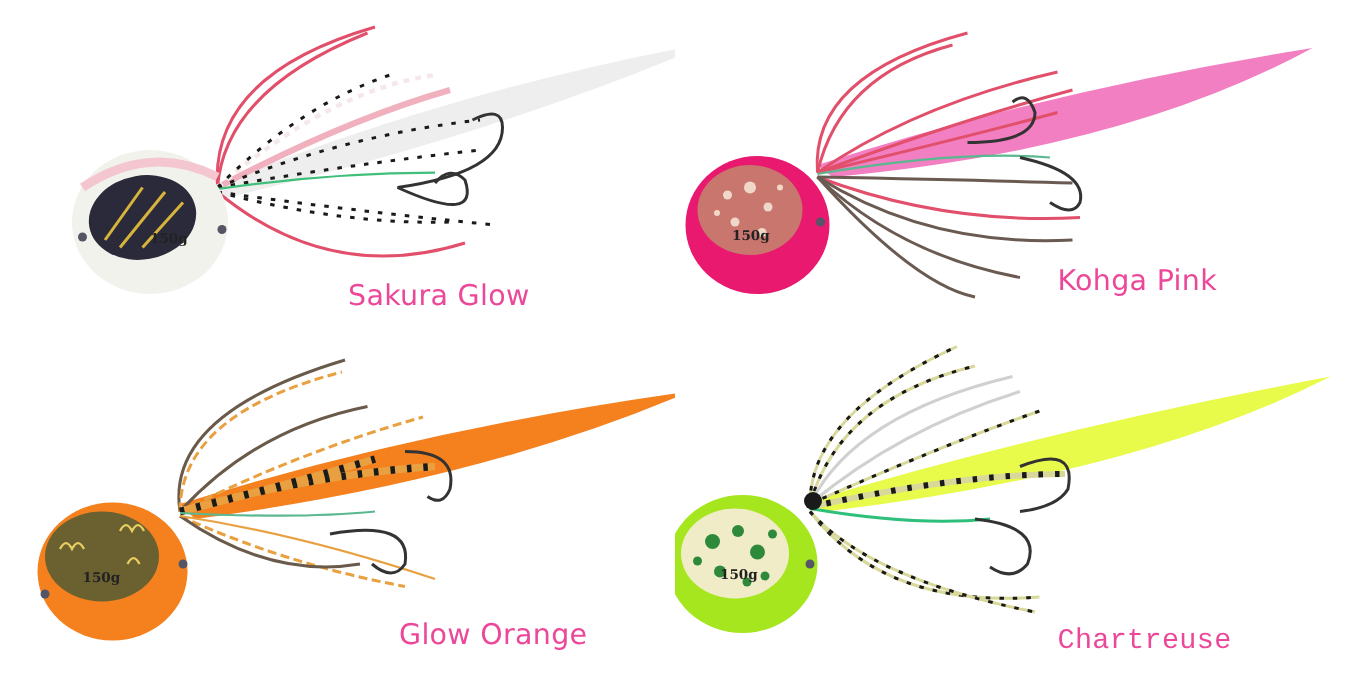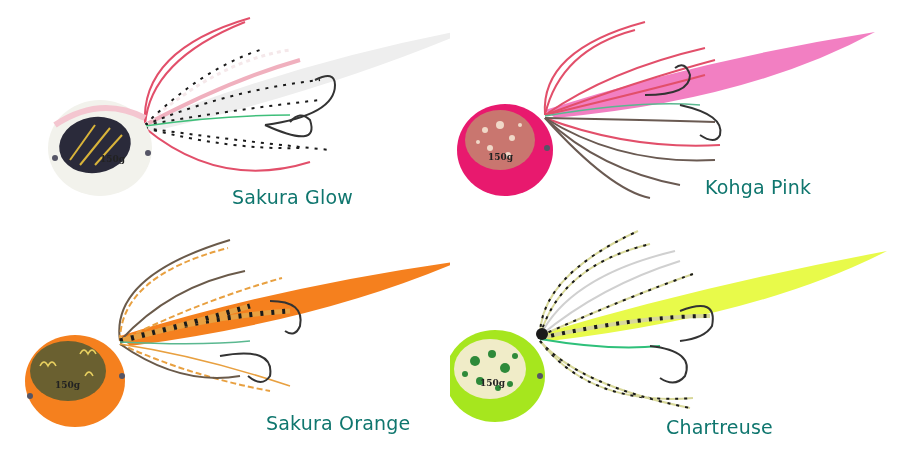--- a/index.html
+++ b/index.html
@@ -1,20 +1,20 @@
 <!DOCTYPE html>
 <html><head>
 <meta charset="utf-8">
 <style>
   html, body { margin: 0; padding: 0; background: #ffffff; }
   body { width: 899px; height: 452px; position: relative; overflow: hidden;
          font-family: "DejaVu Sans", sans-serif; }
   .panel { position: absolute; width: 450px; height: 226px; font-weight: bold; }
   .panel svg { position: absolute; left: 0; top: 0; }
-  .label { position: absolute; font-size: 19px; color: #0f766e; white-space: nowrap; letter-spacing: 0.2px; }
+  .label { position: absolute; font-size: 19px; color: #ec4899; white-space: nowrap; letter-spacing: 0.2px; }
   .weight { font-family: "DejaVu Serif", serif; font-size: 9px; fill: #222; }
 </style>
 </head>
 <body>
 
 <div class="panel" style="left:0;top:0;">
   <svg width="450" height="226">
 
     <path d="M140,125 Q300,60 475,28 Q330,90 150,132 Z" fill="#eeeeee"></path>
 
@@ -109,21 +109,21 @@
     <g stroke="#e8d060" stroke-width="1.5" fill="none">
       <path d="M40,140 q4,-8 8,0 q4,-8 8,0"></path>
       <path d="M80,128 q4,-8 8,0 q4,-8 8,0"></path>
       <path d="M85,150 q4,-8 8,0"></path>
     </g>
     <circle cx="122" cy="150" r="3" fill="#556"></circle>
     <circle cx="30" cy="170" r="3" fill="#556"></circle>
     <text class="weight" x="55" y="162">150g</text>
   </svg>
 </div>
-<span class="label" style="left:266px;top:412px;">Sakura Orange</span>
+<span class="label" style="left:266px;top:412px;">Glow Orange</span>
 
 <div class="panel" style="left:450px;top:226px;">
   <svg width="450" height="226">
     <path d="M90,108 Q250,60 437,25 Q310,90 100,115 Z" fill="#e8fa4a"></path>
     <g stroke-width="2" fill="none">
       <path d="M90,110 Q90,50 188,5" stroke="#d8d89a"></path>
       <path d="M90,110 Q90,50 188,5" stroke="#1a1a1a" stroke-dasharray="3,6"></path>
       <path d="M90,110 Q110,40 200,18" stroke="#d8d89a"></path>
       <path d="M90,110 Q110,40 200,18" stroke="#1a1a1a" stroke-dasharray="3,6"></path>
       <path d="M90,110 Q120,50 225,25" stroke="#d0d0d0"></path>
@@ -150,13 +150,13 @@
       <circle cx="30" cy="155" r="4"></circle>
         <circle cx="60" cy="158" r="3"></circle>
         <circle cx="48" cy="162" r="3"></circle>
       <circle cx="15" cy="148" r="3"></circle>
         <circle cx="65" cy="130" r="3"></circle>
     </g>
     <circle cx="90" cy="150" r="3" fill="#556"></circle>
     <text class="weight" x="30" y="160">150g</text>
   </svg>
 </div>
-<span class="label" style="left:666px;top:416px;">Chartreuse</span>
+<span class="label" style="left:705px;top:416px;font-family:Liberation Mono, monospace;">Chartreuse</span>
 
 </body></html>

